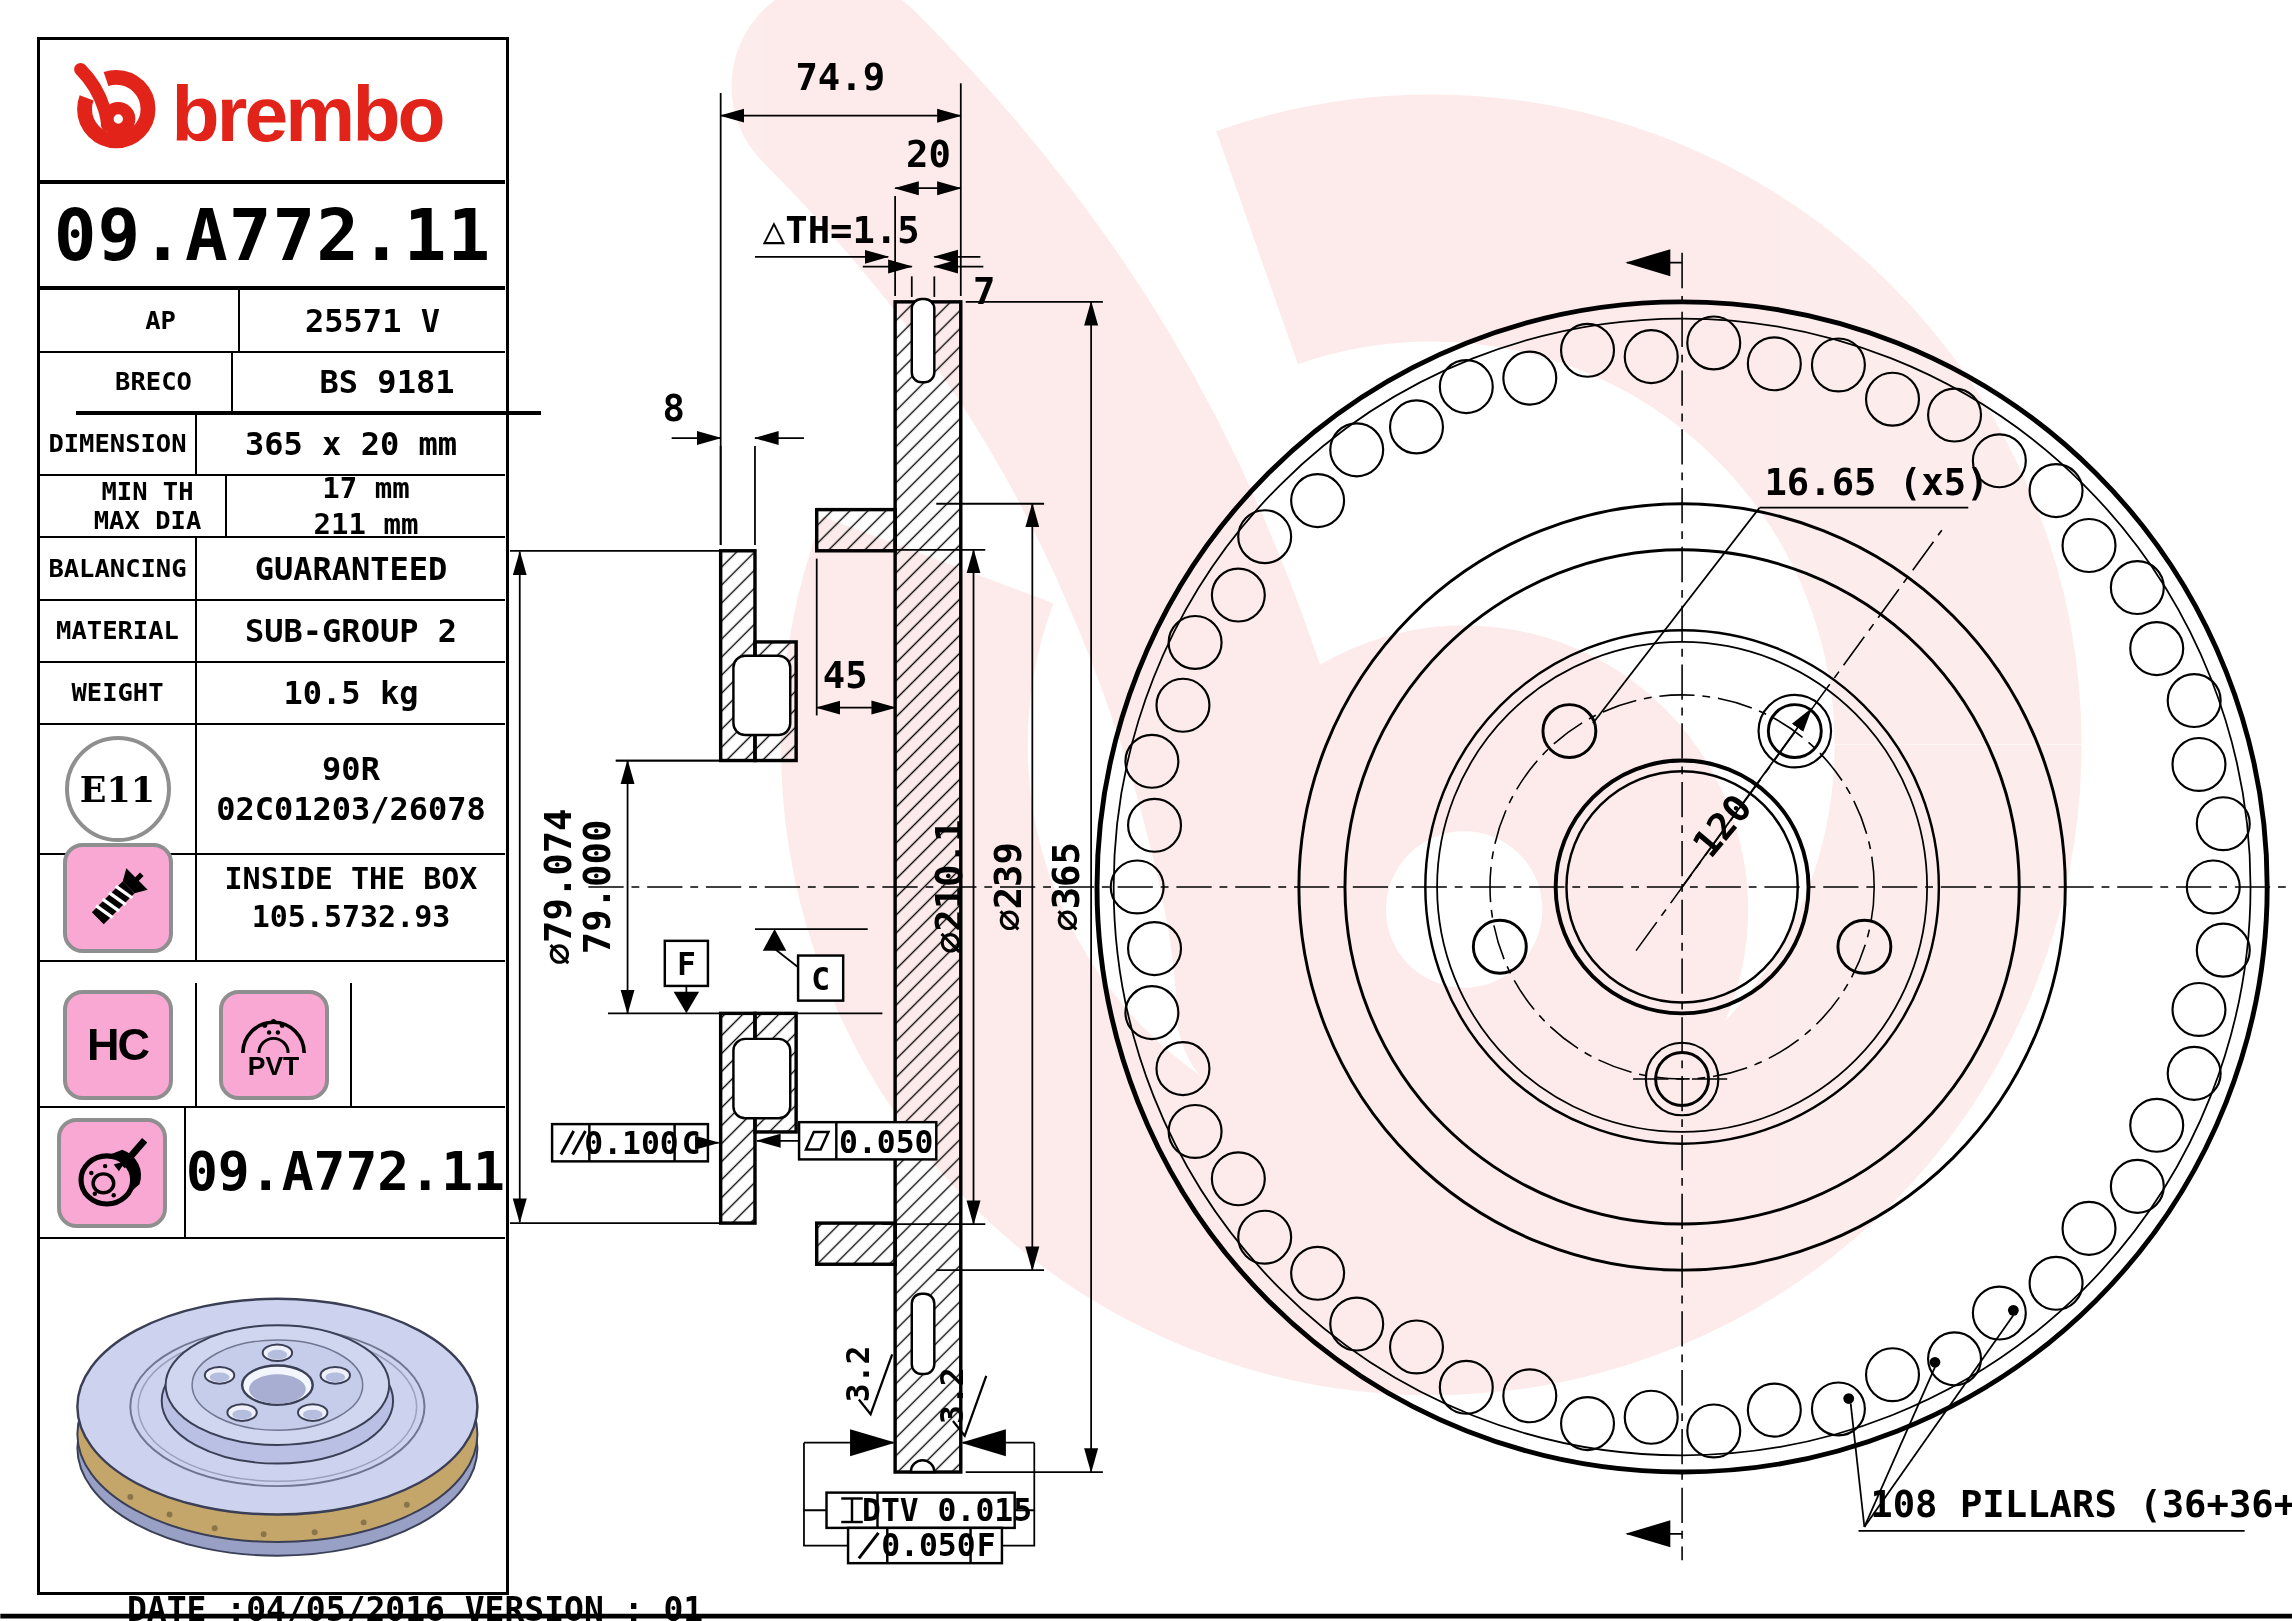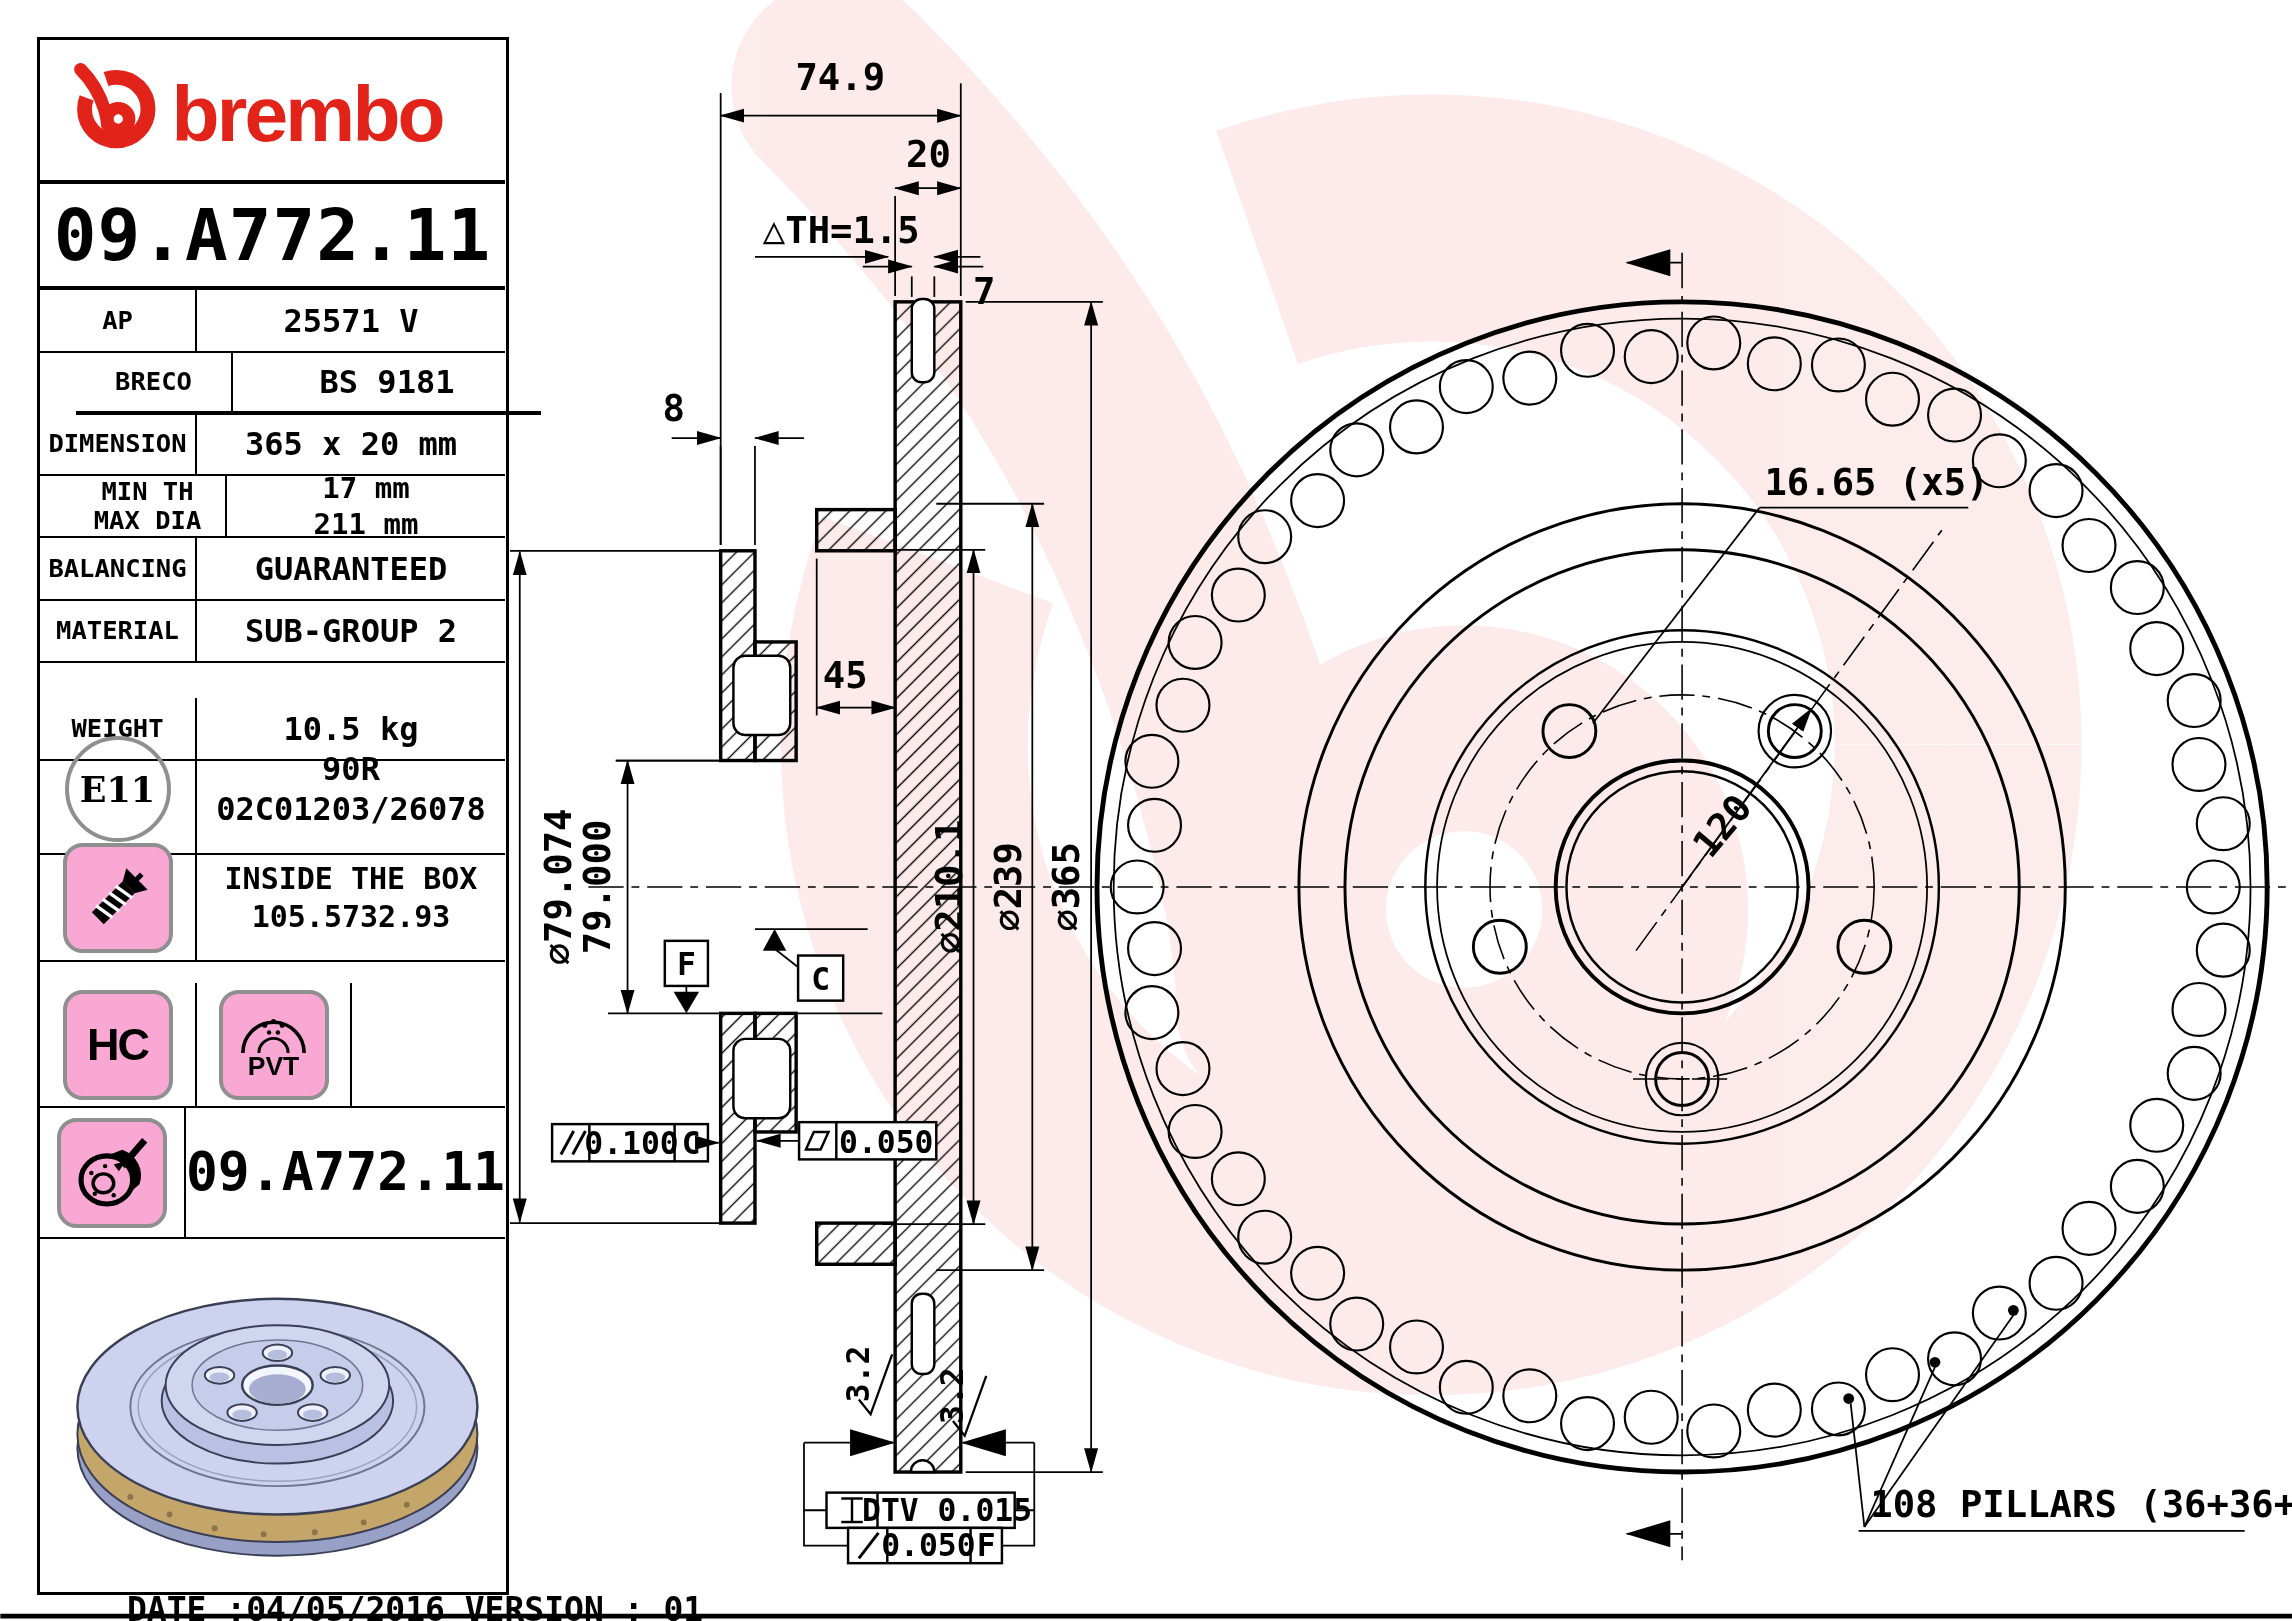--- a/index.html
+++ b/index.html
@@ -311,21 +311,21 @@
     <svg width="431" height="116" viewBox="0 0 460 124">
       <use href="#brembo-mark" transform="translate(10,8) scale(1.06)"></use>
       <text x="122" y="95" font-family="Liberation Sans, sans-serif" font-weight="800" font-size="84" letter-spacing="-3" fill="#e2231a">brembo</text>
     </svg>
   </div>
 
   <div class="row pn thick" style="top:144px;height:106px;">
     <span>09.A772.11</span>
   </div>
 
-  <div class="row" style="top:250px;height:63px;">
+  <div class="row" style="top:250px;height:63px;padding-left:43px;">
     <div class="cell lab">AP</div>
     <div class="cell val">25571 V</div>
   </div>
   <div class="row thick" style="top:313px;height:62px;margin-left:36px;">
     <div class="cell lab">BRECO</div>
     <div class="cell val">BS 9181</div>
   </div>
   <div class="row" style="top:374px;height:62px;">
     <div class="cell lab">DIMENSION</div>
     <div class="cell val">365 x 20 mm</div>
@@ -341,21 +341,21 @@
       </div>
   </div>
   <div class="row" style="top:498px;height:63px;">
     <div class="cell lab">BALANCING</div>
     <div class="cell val">GUARANTEED</div>
   </div>
   <div class="row" style="top:561px;height:62px;">
     <div class="cell lab">MATERIAL</div>
     <div class="cell val">SUB-GROUP 2</div>
   </div>
-  <div class="row" style="top:622px;height:63px;margin-top:36px;">
+  <div class="row" style="top:622px;height:63px;">
     <div class="cell lab">WEIGHT</div>
     <div class="cell val">10.5 kg</div>
   </div>
 
   <div class="row" style="top:685px;height:130px;">
     <div class="cell icon-cell">
         <div class="e11">
           <span>E11</span>
         </div>
       </div>

